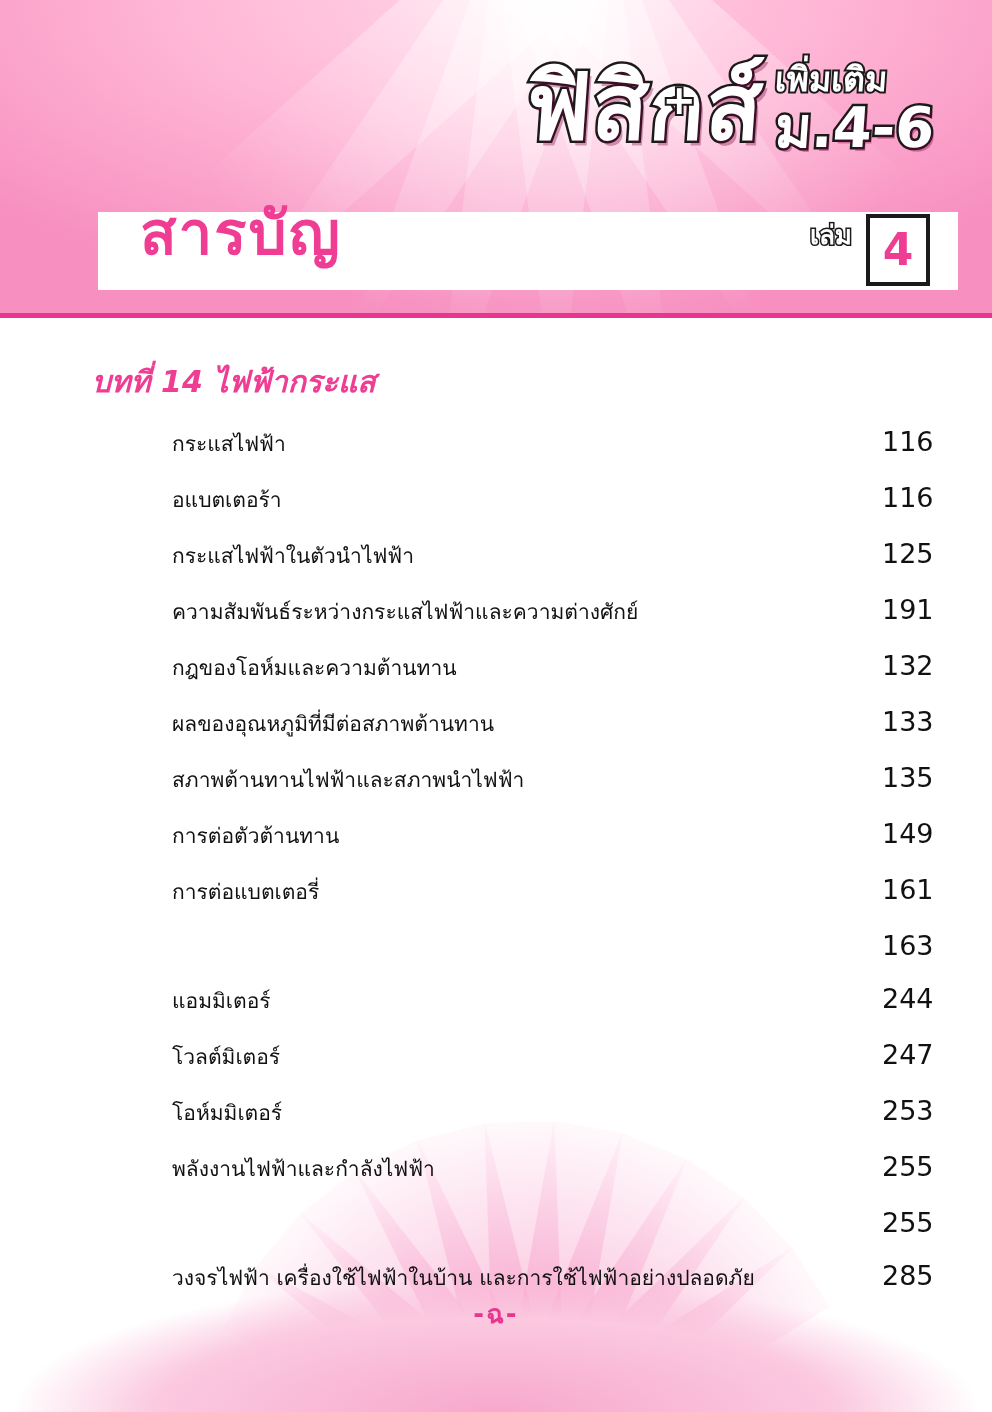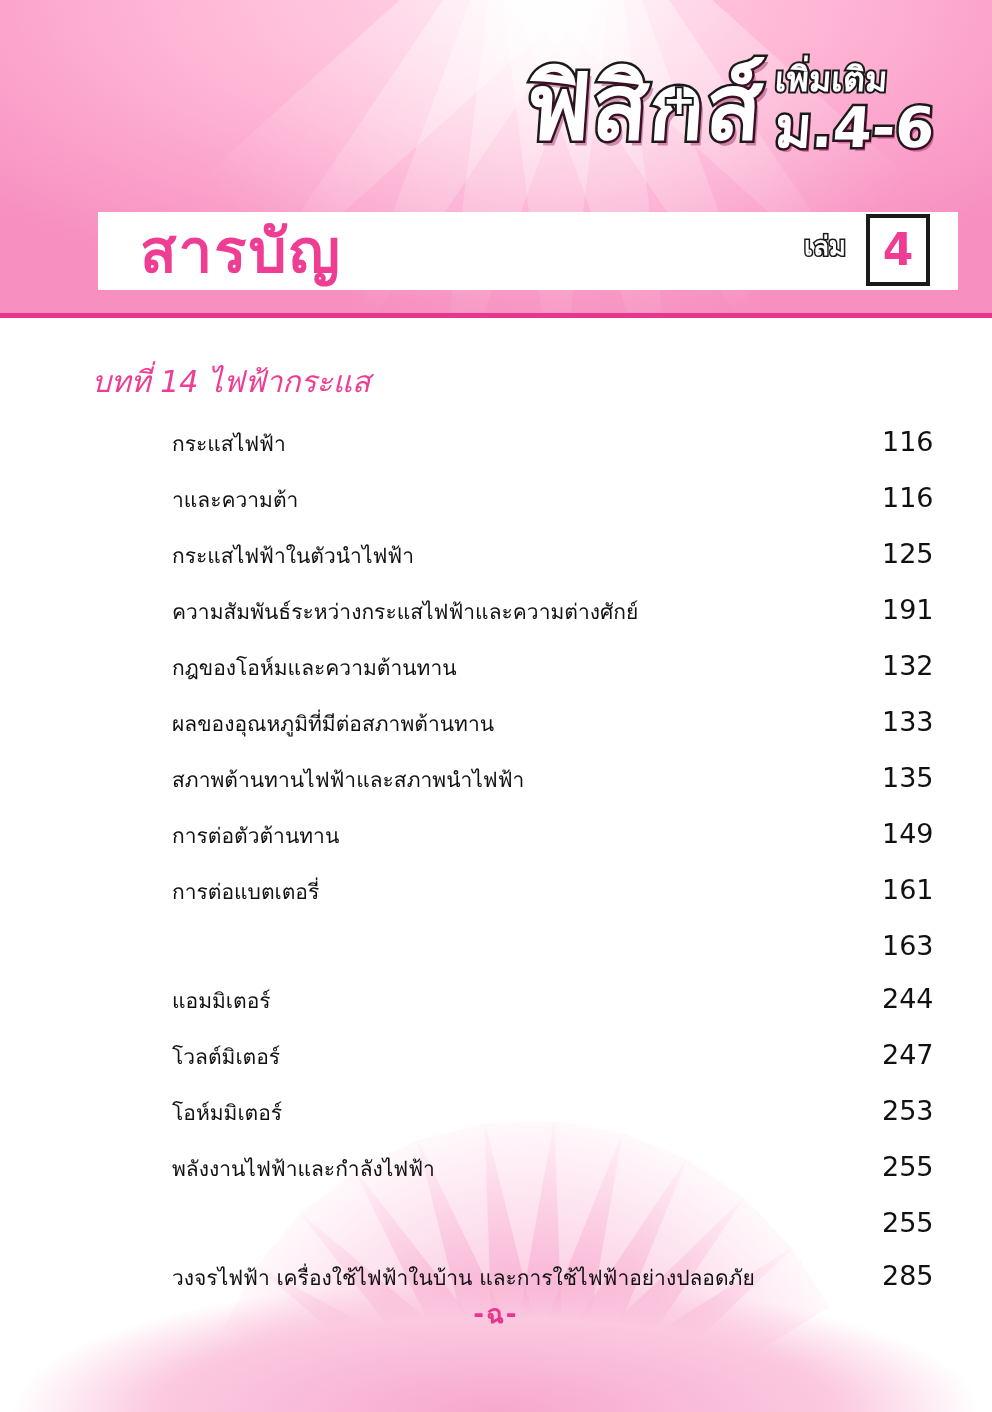--- a/index.html
+++ b/index.html
@@ -115,37 +115,37 @@
     position: absolute;
     left: 98px;
     top: 212px;
     width: 860px;
     height: 78px;
     background: #ffffff;
   }
   .toc-heading {
     position: absolute;
     left: 140px;
-    top: 222px;
+    top: 204px;
     font-size: 60px;
     font-weight: bold;
     color: #ee3d93;
     letter-spacing: 2px;
     line-height: 1;
     font-family: Liberation Serif, serif;
   }
 
   
   .volume {
     position: absolute;
     right: 62px;
     top: 214px;
     display: flex;
-    align-items: center;
-    gap: 20px;
+    align-items: flex-start;
+    gap: 14px;
   }
   .volume-label {
     font-size: 26px;
     font-weight: bold;
     color: #ffffff;
     -webkit-text-stroke: 3px #1a1a1a;
     paint-order: stroke fill;
     margin-bottom: 10px;
     font-family: "DejaVu Sans", sans-serif;
   }
@@ -191,21 +191,21 @@
 
   
   .content {
     position: absolute;
     left: 0; top: 330px;
     width: 992px;
   }
   .chapter-title {
     margin: 28px 0 10px 92px;
     font-size: 30px;
-    font-weight: normal;
+    font-weight: bold;
     font-style: italic;
     color: #ee3d93;
     font-family: "DejaVu Sans", sans-serif;
   }
   .toc-list {
     margin: 0;
     padding: 0;
     list-style: none;
   }
   .toc-row {
@@ -297,21 +297,21 @@
 
   <div class="content">
     <div class="chapter-title">บทที่ 14 ไฟฟ้ากระแส</div>
     <ul class="toc-list" id="toc-list">
         <li class="toc-row">
           <span class="entry-text">กระแสไฟฟ้า</span>
           <span class="spacer"></span>
           <span class="entry-page">116</span>
         </li>
         <li class="toc-row">
-          <span class="entry-text">าและความต้า</span>
+          <span class="entry-text">อแบตเตอร้า</span>
           <span class="spacer"></span>
           <span class="entry-page">116</span>
         </li>
         <li class="toc-row">
           <span class="entry-text">กระแสไฟฟ้าในตัวนำไฟฟ้า</span>
           <span class="spacer"></span>
           <span class="entry-page">125</span>
         </li>
         <li class="toc-row">
           <span class="entry-text">ความสัมพันธ์ระหว่างกระแสไฟฟ้าและความต่างศักย์</span>

